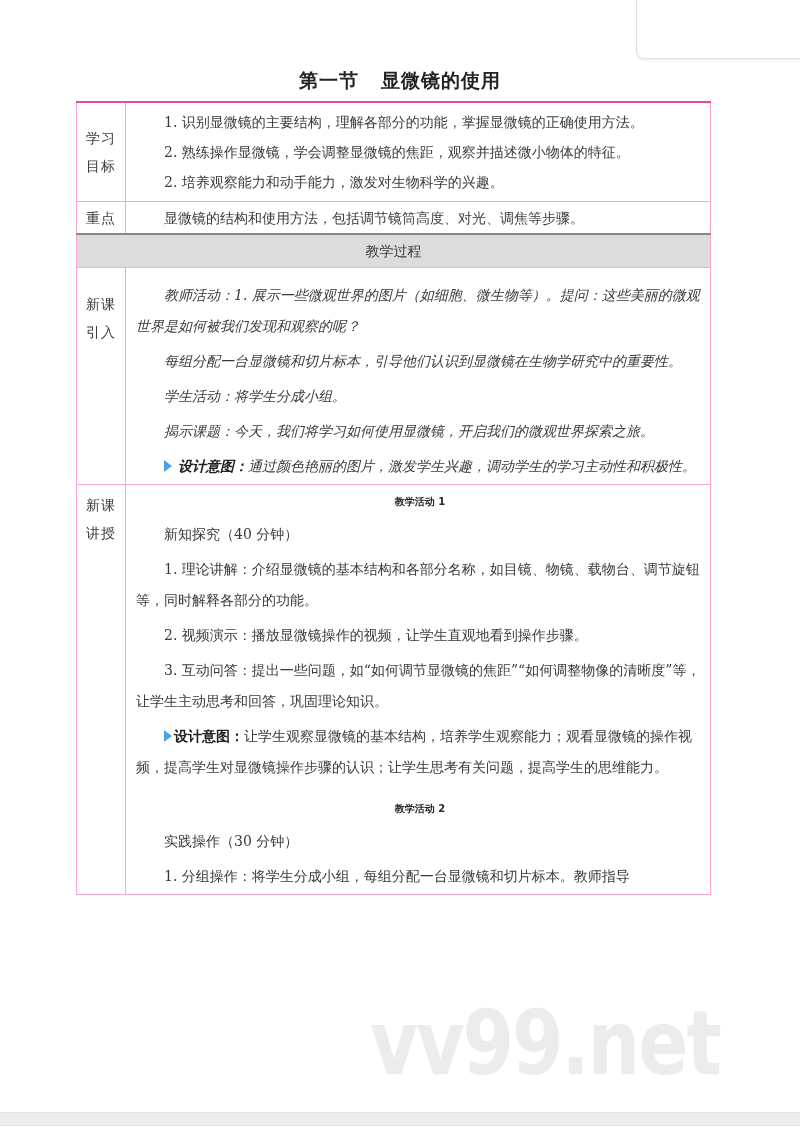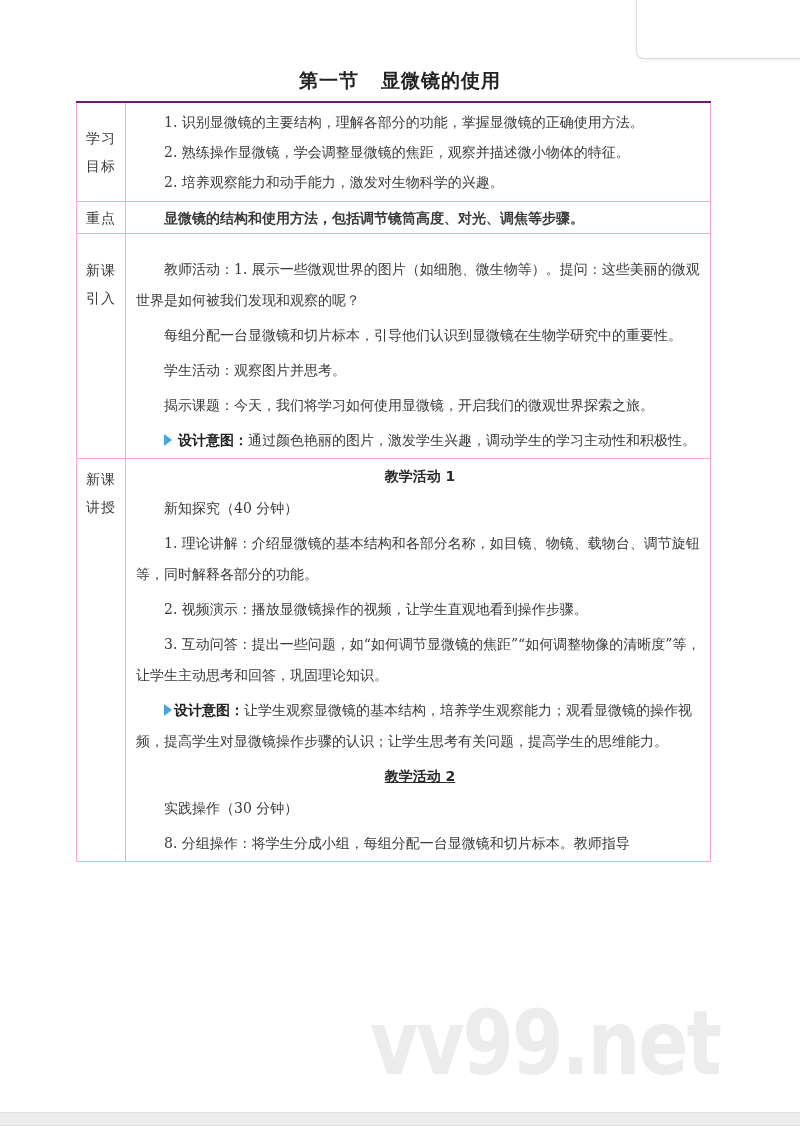--- a/index.html
+++ b/index.html
@@ -16,39 +16,39 @@
       position: absolute; top: 68px; left: 0; width: 800px; text-align: center;
       font-family: "DejaVu Sans", "Liberation Sans", sans-serif;
       font-size: 19px; font-weight: bold; color: #222; letter-spacing: 1px;
     }
     .title .gap { display: inline-block; width: 22px; }
     table.plan {
       position: absolute; left: 76px; top: 101px; width: 635px;
       border-collapse: collapse; font-size: 14px; color: #3a3a3a;
     }
     table.plan td { border: 1px solid #f9a8d4; vertical-align: middle; }
-    table.plan tr.outer-top td { border-top: 2px solid #701a75; }
+    table.plan tr.outer-top td { border-top: 2px solid #ec4899; }
     td.label {
       width: 48px; text-align: center; line-height: 28px; padding: 0;
       letter-spacing: 1px;
     }
     td.label.top { vertical-align: top; padding-top: 6px; }
     td.content { padding: 0 6px 0 10px; }
     .line { line-height: 30px; }
-    .indent { text-indent: 28px; font-weight: bold; }
+    .indent { text-indent: 28px; }
     .objectives .line { line-height: 30px; padding-left: 28px; }
     .section-head {
       background: #dcdcdc; text-align: center; height: 30px; line-height: 30px;
       border-top: 2px solid #888 !important;
     }
     .para { line-height: 31px; text-indent: 28px; margin: 0; }
     .para + .para { margin-top: 4px; }
     .center-bold {
       text-align: center; font-weight: bold; line-height: 30px;
-      font-family: "DejaVu Sans", "Liberation Sans", sans-serif; font-size: 14px; color: #2a2a2a;
+      font-family: "DejaVu Sans", "Liberation Sans", sans-serif; font-size: 10px; color: #2a2a2a;
     }
     .tri {
       display: inline-block; width: 0; height: 0;
       border-top: 6px solid transparent; border-bottom: 6px solid transparent;
       border-left: 8px solid #4aa3e0; margin-right: 6px; vertical-align: -1px;
     }
     .bold { font-weight: bold; color: #222; font-family: "DejaVu Sans", "Liberation Sans", sans-serif; }
     .watermark {
       position: absolute; left: 370px; top: 1000px;
       font-family: "DejaVu Sans", "Liberation Sans", sans-serif; font-weight: bold;
@@ -79,46 +79,49 @@
       <div class="line">2. 培养观察能力和动手能力，激发对生物科学的兴趣。</div>
     </td>
   </tr>
   <tr>
     <td class="label" style="height:31px;">重点</td>
     <td class="content">
           <div class="line indent">显微镜的结构和使用方法，包括调节镜筒高度、对光、调焦等步骤。</div>
         </td>
   </tr>
   <tr>
+    <td colspan="2" class="section-head">教学过程</td>
+  </tr>
+  <tr>
     <td class="label top" style="padding-top:22px;">
       <div>新课</div>
       <div>引入</div>
     </td>
-    <td class="content" style="padding-top:20px;padding-bottom:2px;">
+    <td class="content" style="padding-top:12px;padding-bottom:2px;font-style:italic;">
       <p class="para">教师活动：1. 展示一些微观世界的图片（如细胞、微生物等）。提问：这些美丽的微观世界是如何被我们发现和观察的呢？</p>
       <p class="para">每组分配一台显微镜和切片标本，引导他们认识到显微镜在生物学研究中的重要性。</p>
-      <p class="para">学生活动：观察图片并思考。</p>
+      <p class="para">学生活动：将学生分成小组。</p>
       <p class="para">揭示课题：今天，我们将学习如何使用显微镜，开启我们的微观世界探索之旅。</p>
       <p class="para"><span class="tri"></span><span class="bold">设计意图：</span><span>通过颜色艳丽的图片，激发学生兴趣，调动学生的学习主动性和积极性。</span></p>
     </td>
   </tr>
   <tr>
     <td class="label top">
       <div>新课</div>
       <div>讲授</div>
     </td>
     <td class="content" style="padding-top:2px;padding-bottom:2px;">
       <div class="center-bold">教学活动 1</div>
       <p class="para" style="margin-top:2px;">新知探究（40 分钟）</p>
       <p class="para">1. 理论讲解：介绍显微镜的基本结构和各部分名称，如目镜、物镜、载物台、调节旋钮等，同时解释各部分的功能。</p>
       <p class="para">2. 视频演示：播放显微镜操作的视频，让学生直观地看到操作步骤。</p>
       <p class="para">3. 互动问答：提出一些问题，如“如何调节显微镜的焦距”“如何调整物像的清晰度”等，让学生主动思考和回答，巩固理论知识。</p>
       <p class="para"><span class="tri" style="margin-right:2px;"></span><span class="bold">设计意图：</span><span>让学生观察显微镜的基本结构，培养学生观察能力；观看显微镜的操作视频，提高学生对显微镜操作步骤的认识；让学生思考有关问题，提高学生的思维能力。</span></p>
-      <div class="center-bold" style="margin-top:4px;text-decoration:underline;">教学活动 2</div>
+      <div class="center-bold" style="margin-top:11px;">教学活动 2</div>
       <p class="para" style="margin-top:2px;">实践操作（30 分钟）</p>
-      <p class="para" style="white-space:nowrap;overflow:hidden;">8. 分组操作：将学生分成小组，每组分配一台显微镜和切片标本。教师指导</p>
+      <p class="para" style="white-space:nowrap;overflow:hidden;">1. 分组操作：将学生分成小组，每组分配一台显微镜和切片标本。教师指导</p>
     </td>
   </tr>
 </tbody>
   </table>
 
 <div class="watermark">vv99.net</div>
 <div class="bottom-strip"></div>
 
 </body></html>

